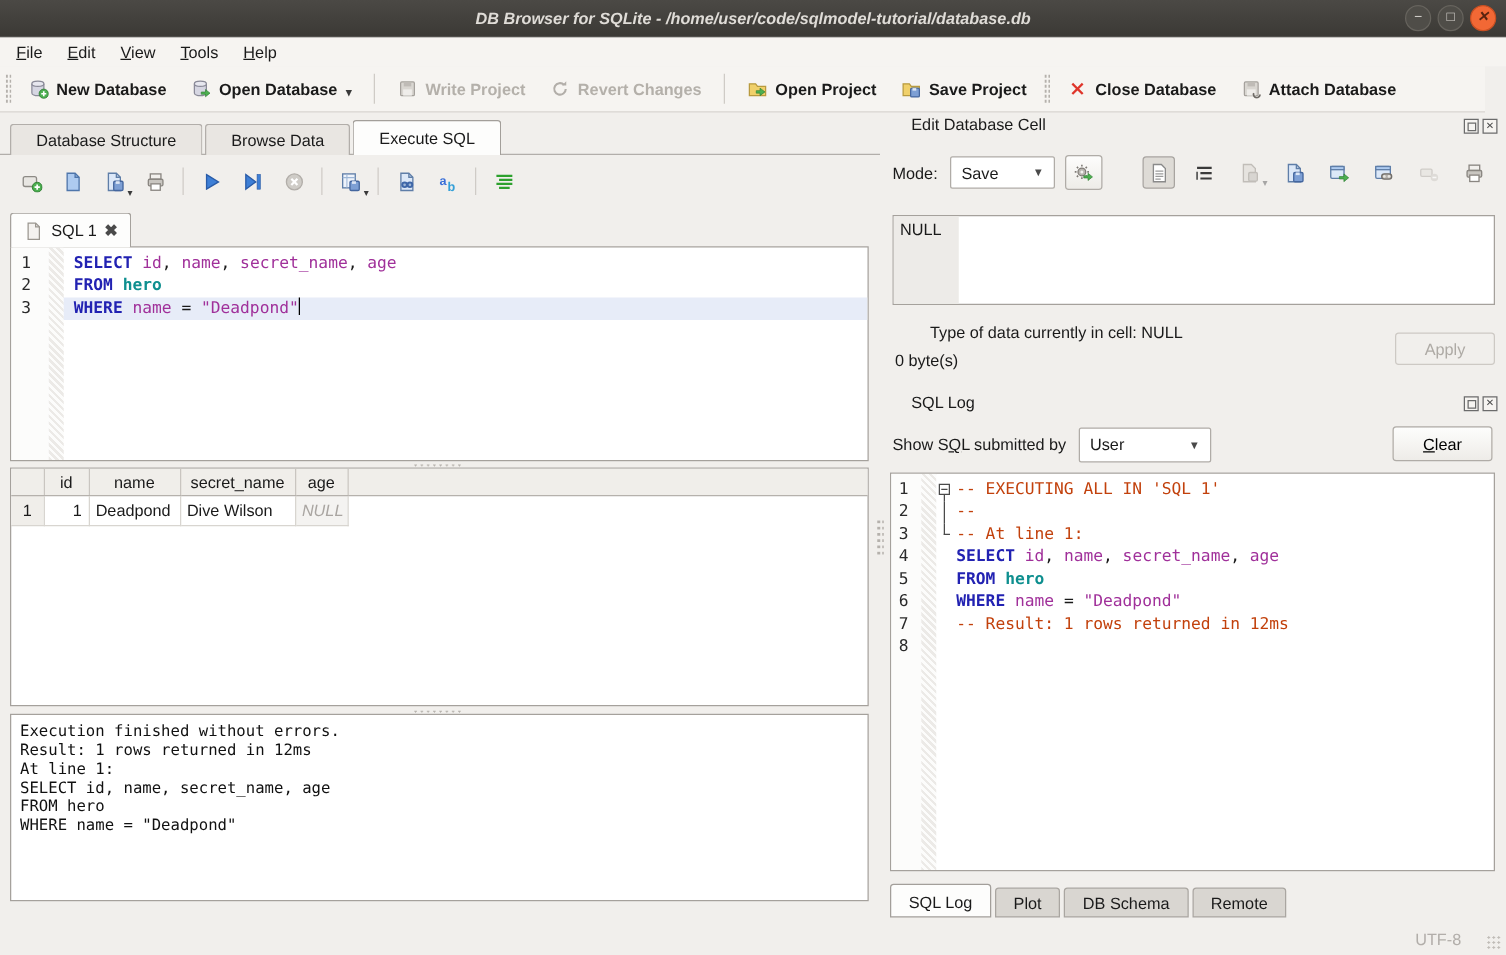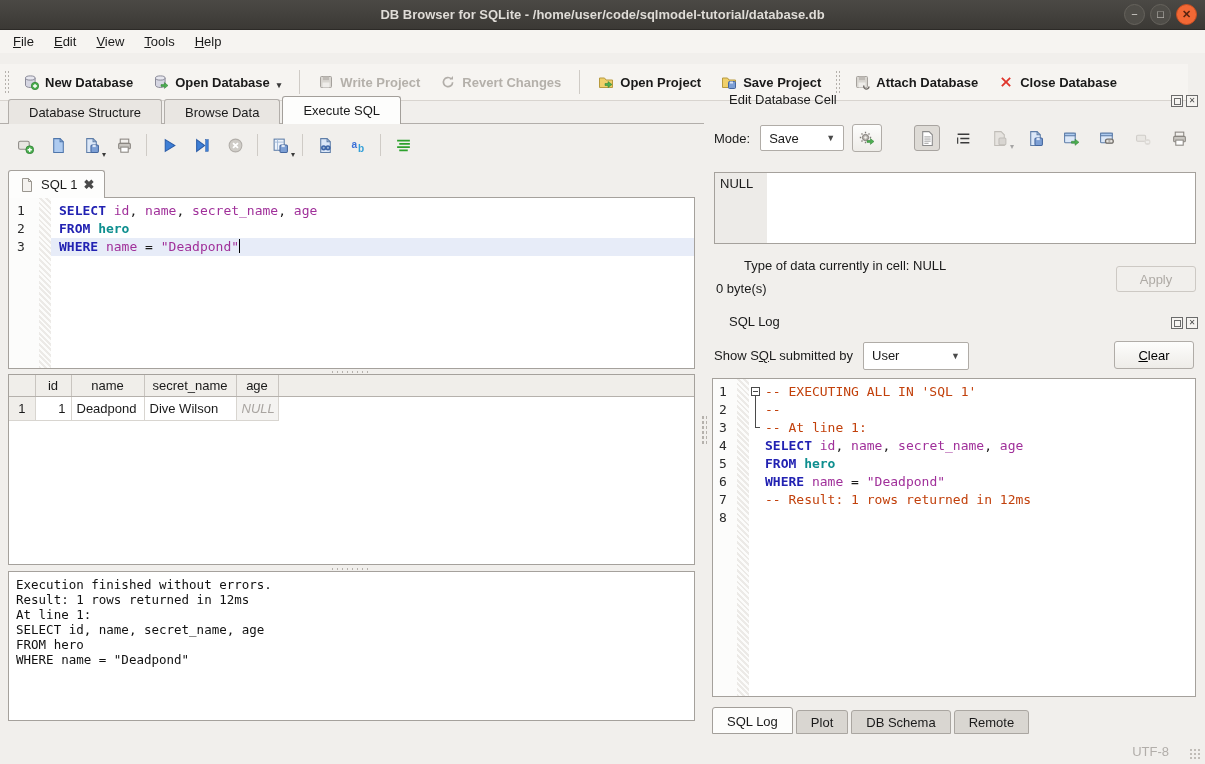--- a/index.html
+++ b/index.html
@@ -3,36 +3,36 @@
 <meta charset="utf-8">
 <style>
   * { margin:0; padding:0; box-sizing:border-box; }
   html,body { width:1205px; height:764px; overflow:hidden; }
   body { font-family:"Liberation Sans", sans-serif; font-size:13px; color:#1a1a1a;
          background:#f1efec; position:relative; }
 
   
   #titlebar { position:absolute; left:0; top:0; width:1205px; height:30px;
     background:linear-gradient(#4b4945,#3b3935); border-bottom:1px solid #2c2a27;
-    display:flex; align-items:center; justify-content:center; }
+    display:flex; align-items:center; justify-content:center;font-style:italic; }
   #titlebar .title { color:#dfdcd7; font-weight:bold; font-size:13px; }
   #win-buttons { position:absolute; right:8px; top:4px; display:flex; gap:5px; }
   .win-btn { width:21px; height:21px; border-radius:50%; background:#4f4d48;
     border:1px solid #66635d; color:#d8d5d0; font-size:11px; line-height:19px;
     text-align:center; cursor:default; }
   .win-btn.close { background:#f26835; border-color:#c94f22; color:#5a2410; font-weight:bold; }
 
   
   #menubar { position:absolute; left:0; top:30px; width:1205px; height:23px;
     background:#f6f4f1; display:flex; align-items:center; padding-left:3px; }
   .menu-item { padding:2px 10px; }
   .mn { text-decoration:underline; }
 
   
-  #toolbar { position:absolute; left:0; top:64px; width:1188px; height:37px;
+  #toolbar { position:absolute; left:0; top:53px; width:1188px; height:37px;
     background:#f6f4f1; border-bottom:1px solid #d8d4cf; display:flex; align-items:center; }
   .tb-handle { width:5px; height:24px; margin:0 4px;
     background-image:radial-gradient(#b5b1ac 1px, transparent 1px); background-size:3px 4px; }
   .tb-sep { width:1px; height:24px; background:#cfcbc6; margin:0 8px; }
   .tb-item { display:flex; align-items:center; gap:6px; padding:6px 10px; background:none; border:none;
     font-family:inherit; font-size:13px; color:#1a1a1a; font-weight:bold; }
   .tb-item.disabled { color:#b4b0aa; }
   .tb-item .ddn { font-size:9px; margin-left:1px; color:#3a3a3a; align-self:flex-end; }
   .icon16 { width:16px; height:16px; display:inline-block; }
   .icon16 svg { width:16px; height:16px; display:block; }
@@ -245,35 +245,35 @@
           <rect x="7.5" y="7.5" width="7" height="7" rx="1" fill="#7d9fd4" stroke="#44669e"></rect>
           <rect x="9" y="7.5" width="3" height="2" fill="#dce6f5"></rect>
         </svg>
       </span>
       <span>Save Project</span>
     </button>
     <div class="tb-handle"></div>
     <button class="tb-item">
       <span class="icon16">
         <svg viewBox="0 0 16 16" xmlns="http://www.w3.org/2000/svg">
+          <path d="M3.2 4.5 4.5 3.2 8 6.7l3.5-3.5 1.3 1.3L9.3 8l3.5 3.5-1.3 1.3L8 9.3l-3.5 3.5-1.3-1.3L6.7 8z" fill="#df352b"></path>
+        </svg>
+      </span>
+      <span>Close Database</span>
+    </button>
+    <button class="tb-item">
+      <span class="icon16">
+        <svg viewBox="0 0 16 16" xmlns="http://www.w3.org/2000/svg">
           <rect x="2.5" y="2.5" width="11" height="11" rx="1" fill="#d9d6d1" stroke="#a5a19c"></rect>
           <rect x="5" y="2.5" width="6" height="3.6" fill="#bfbbb6"></rect>
           <rect x="4.5" y="8.5" width="7" height="5" fill="#efedea"></rect>
           <path d="M10 11.5a2.6 2.6 0 1 0 5 1" fill="none" stroke="#6e6a65" stroke-width="1.4"></path>
         </svg>
       </span>
       <span>Attach Database</span>
-    </button>
-    <button class="tb-item">
-      <span class="icon16">
-        <svg viewBox="0 0 16 16" xmlns="http://www.w3.org/2000/svg">
-          <path d="M3.2 4.5 4.5 3.2 8 6.7l3.5-3.5 1.3 1.3L9.3 8l3.5 3.5-1.3 1.3L8 9.3l-3.5 3.5-1.3-1.3L6.7 8z" fill="#df352b"></path>
-        </svg>
-      </span>
-      <span>Close Database</span>
     </button>
   </div>
 
 <div id="left-pane">
   <div id="main-tabs">
       <div class="mtab">Database Structure</div>
       <div class="mtab">Browse Data</div>
       <div class="mtab active">Execute SQL</div>
     </div>
   <div id="tabpane-line"></div>

